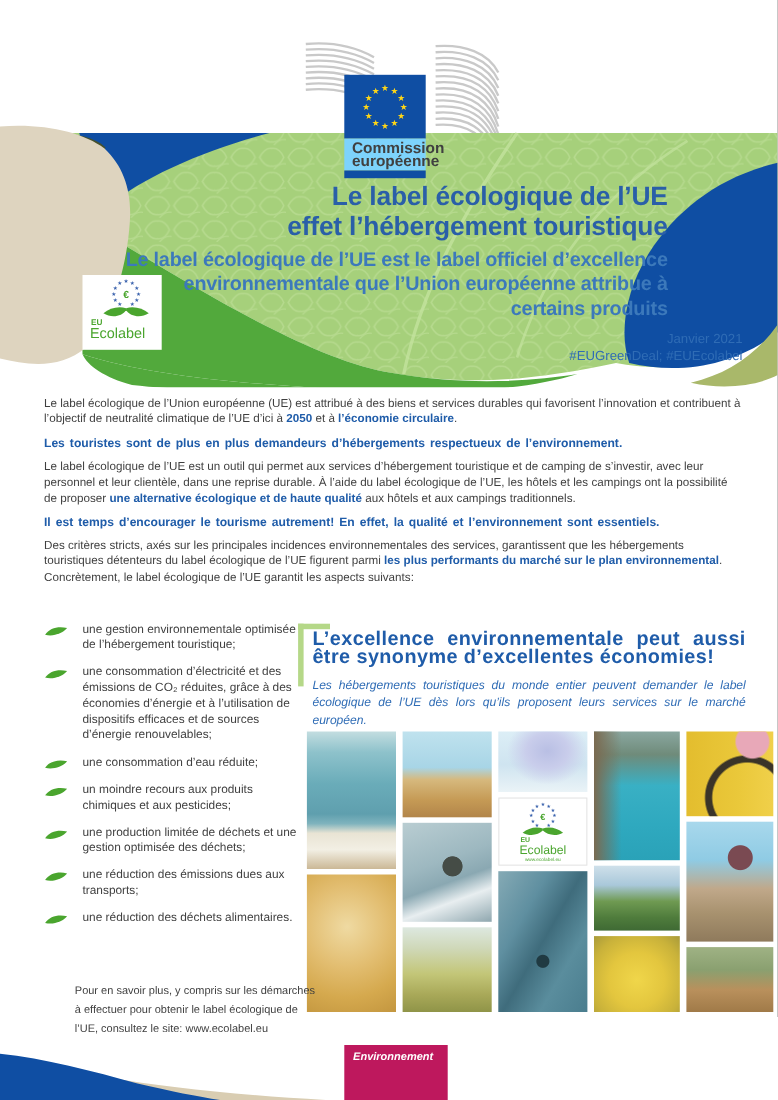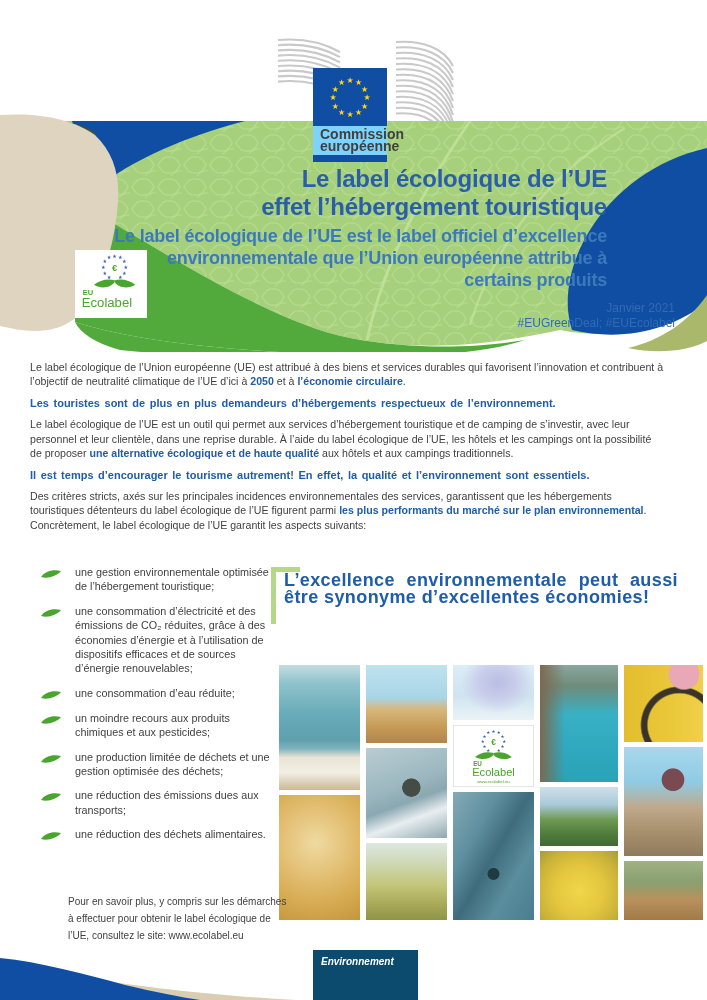--- a/index.html
+++ b/index.html
@@ -15,21 +15,21 @@
   .ec-logo .label{background:#7dd3fc;color:#404040;font-size:14px;line-height:11.5px;
                   padding:3px 0 3px 7px;font-weight:bold;}
   .ec-logo .bar{height:7px;background:#0f4ea3;}
   .hero{left:100px;top:165px;width:507px;text-align:right;z-index:3;}
   .hero .t1,.hero .t2{font-size:24px;font-weight:bold;color:#2a5fa8;line-height:28px;letter-spacing:-0.2px;}
   .hero .sub{margin-top:4px;font-size:18px;font-weight:bold;color:#3c79bb;line-height:22px;letter-spacing:-0.2px;}
   .eco-box{left:75px;top:250px;width:68px;height:64px;background:#fff;z-index:3;padding:2px;}
   .date-block{right:32px;top:301px;text-align:right;color:#2f6cb5;font-size:12px;line-height:15px;z-index:3;margin-left:46px;}
 
   
-  .content{left:30px;top:360px;width:635px;z-index:2;font-size:10.6px;line-height:14.4px;}
+  .content{left:40px;top:360px;width:635px;z-index:2;font-size:10.6px;line-height:14.4px;}
   .content p{margin:0 0 7px 0;}
   .blue-head{color:#1f5ca9;font-weight:bold;font-size:11px;line-height:14.5px;word-spacing:1.5px;margin:0 0 7px 0;}
   .seg-b{color:#1f5ca9;font-weight:bold;}
 
   
   .benefits{left:40px;top:565px;width:235px;z-index:2;}
   .benefit{display:flex;margin:0 0 10px 0;}
   .benefit .leaf{flex:0 0 22px;margin:3px 13px 0 0;}
   .benefit-text{font-size:10.8px;line-height:14.4px;}
 
@@ -72,21 +72,21 @@
                radial-gradient(circle at 70% 78%,rgba(0,0,0,0) 38%,#3a3428 40%,#3a3428 46%,rgba(0,0,0,0) 48%),
                linear-gradient(90deg,#e3bd2e 0%,#eac83a 60%,#f0d04a 100%);}
   .t-barefoot{left:345px;top:82px;width:79px;height:109px;
     background:radial-gradient(circle at 62% 30%,#7a4a52 0%,#7a4a52 12%,rgba(0,0,0,0) 13%),
                linear-gradient(180deg,#a8d8ec 0%,#8fcbe4 32%,#c0a88a 56%,#a8926f 76%,#8f7a5c 100%);}
   .t-table{left:345px;top:196px;width:79px;height:59px;
     background:linear-gradient(180deg,#9fb284 0%,#8aa070 35%,#b9905c 66%,#a07a48 100%);}
 
   
   .foot-note{left:68px;top:893px;width:222px;font-size:10px;line-height:17px;z-index:2;}
-  .env-badge{left:313px;top:950px;width:105px;height:50px;background:#0c4a6e;z-index:2;}
+  .env-badge{left:313px;top:950px;width:94px;height:50px;background:#be185d;z-index:2;}
   .env-badge span{display:block;padding:6px 0 0 8px;color:#ffffff;font-size:10px;font-style:italic;font-weight:bold;}
   .corner-art{left:0;top:938px;z-index:1;}
 </style>
 </head>
 <body>
 
 <div class="page">
 
   <svg class="abs header-art" width="707" height="352" viewBox="0 0 707 352">
     <defs>
@@ -257,20 +257,21 @@
         <svg class="leaf" width="22" height="12" viewBox="0 0 22 12">
           <path d="M1,9 C5,3 13,1 21,3 C17,8 8,11 1,9 Z" fill="#4aa52e"></path>
         </svg>
         <div class="benefit-text">une réduction des déchets alimentaires.</div>
       </div>
     </div>
 
   <div class="abs bracket"></div>
   <div class="abs highlight">
     <div class="hl-head">L’excellence environnementale peut aussi être synonyme d’excellentes économies!</div>
+    <div class="hl-lead">Les hébergements touristiques du monde entier peuvent demander le label écologique de l’UE dès lors qu’ils proposent leurs services sur le marché européen.</div>
   </div>
 
   <div class="abs grid">
     <div class="ph t-lake"></div>
     <div class="ph t-hat"></div>
     <div class="ph t-surfer"></div>
     <div class="ph t-cup"></div>
     <div class="ph t-tree"></div>
     <div class="ph t-scarf"></div>
     <div class="ph t-ecolabel">

